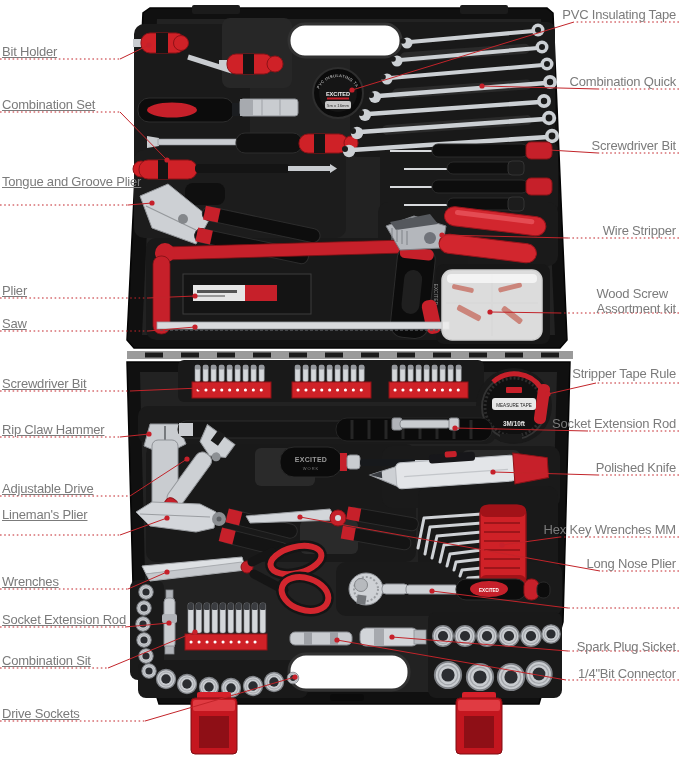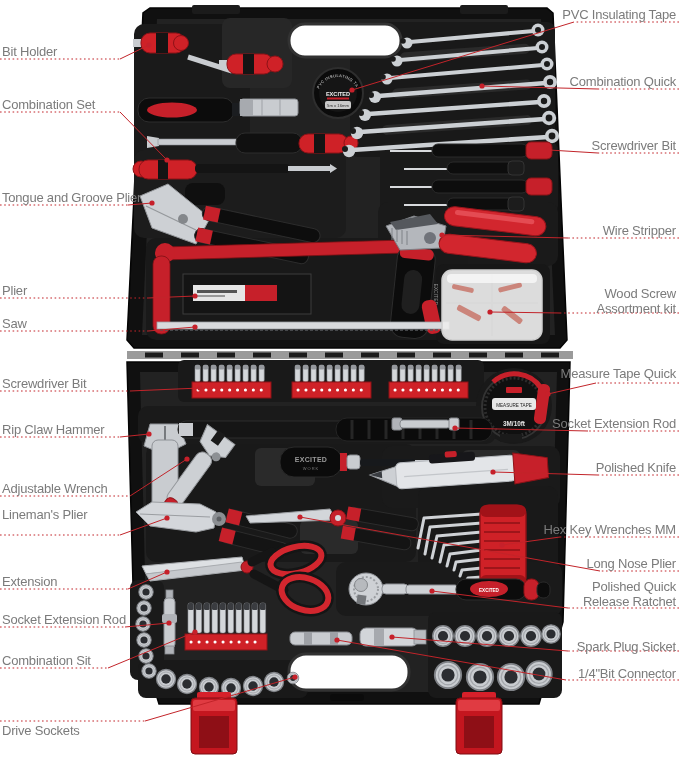--- a/index.html
+++ b/index.html
@@ -1,23 +1,23 @@
 <!DOCTYPE html>
 <html><head>
 <meta charset="utf-8">
 <style>
   html,body{margin:0;padding:0;background:#fff;}
   #stage{position:relative;width:679px;height:758px;background:#fff;overflow:hidden;
          font-family:"Liberation Sans",sans-serif;}
   #art{position:absolute;left:0;top:0;}
   .lbl{position:absolute;font-size:13px;line-height:15px;color:#7b7b7b;
        letter-spacing:-0.2px;white-space:nowrap;}
-  .left{left:2px;text-align:left;}
+  .left{left:2px;text-align:left;text-decoration:underline;}
   .right{right:3px;text-align:right;}
-  .two{text-align:right;}
+  .two{text-align:left;}
   .ln{display:block;}
 </style>
 </head>
 <body>
 
 <div id="stage">
 
 <svg id="art" width="679" height="758" viewBox="0 0 679 758">
   <defs>
     <g id="sock">
@@ -629,45 +629,41 @@
       <circle cx="300" cy="517" r="2.6"></circle>
           <circle cx="432" cy="591" r="2.6"></circle>
           <circle cx="392" cy="637" r="2.6"></circle>
       <circle cx="337" cy="640" r="2.6"></circle>
     </g>
   </g>
 </svg>
 
 <div class="lbl left" style="top:44px"><span>Bit Holder</span></div>
 <div class="lbl left" style="top:97px"><span>Combination Set</span></div>
-<div class="lbl left" style="top:190px"><span>Tongue and Groove Plier</span></div>
+<div class="lbl left" style="top:174px"><span>Tongue and Groove Plier</span></div>
 <div class="lbl left" style="top:283px"><span>Plier</span></div>
 <div class="lbl left" style="top:316px"><span>Saw</span></div>
 <div class="lbl left" style="top:376px"><span>Screwdriver Bit</span></div>
 <div class="lbl left" style="top:422px"><span>Rip Claw Hammer</span></div>
-<div class="lbl left" style="top:481px"><span>Adjustable Wrench</span></div>
+<div class="lbl left" style="top:481px"><span>Adjustable Drive</span></div>
 <div class="lbl left" style="top:507px"><span>Lineman's Plier</span></div>
-<div class="lbl left" style="top:574px"><span>Extension</span></div>
+<div class="lbl left" style="top:574px"><span>Wrenches</span></div>
 <div class="lbl left" style="top:612px"><span>Socket Extension Rod</span></div>
 <div class="lbl left" style="top:653px"><span>Combination Sit</span></div>
-<div class="lbl left" style="top:723px"><span>Drive Sockets</span></div>
+<div class="lbl left" style="top:706px"><span>Drive Sockets</span></div>
 
 <div class="lbl right" style="top:7px"><span>PVC Insulating Tape</span></div>
 <div class="lbl right" style="top:74px"><span>Combination Quick</span></div>
 <div class="lbl right" style="top:138px"><span>Screwdriver Bit</span></div>
 <div class="lbl right" style="top:223px"><span>Wire Stripper</span></div>
 <div class="lbl right two" style="top:286px">
       <span class="ln">Wood Screw</span>
       <span class="ln">Assortment kit</span>
     </div>
-<div class="lbl right" style="top:366px"><span>Measure Tape Quick</span></div>
+<div class="lbl right" style="top:366px"><span>Stripper Tape Rule</span></div>
 <div class="lbl right" style="top:416px"><span>Socket Extension Rod</span></div>
 <div class="lbl right" style="top:460px"><span>Polished Knife</span></div>
 <div class="lbl right" style="top:522px"><span>Hex Key Wrenches MM</span></div>
 <div class="lbl right" style="top:556px"><span>Long Nose Plier</span></div>
-<div class="lbl right two" style="top:579px">
-      <span class="ln">Polished Quick</span>
-      <span class="ln">Release Ratchet</span>
-    </div>
 <div class="lbl right" style="top:639px"><span>Spark Plug Sicket</span></div>
 <div class="lbl right" style="top:666px"><span>1/4"Bit Connector</span></div>
 
 </div>
 
 </body></html>

